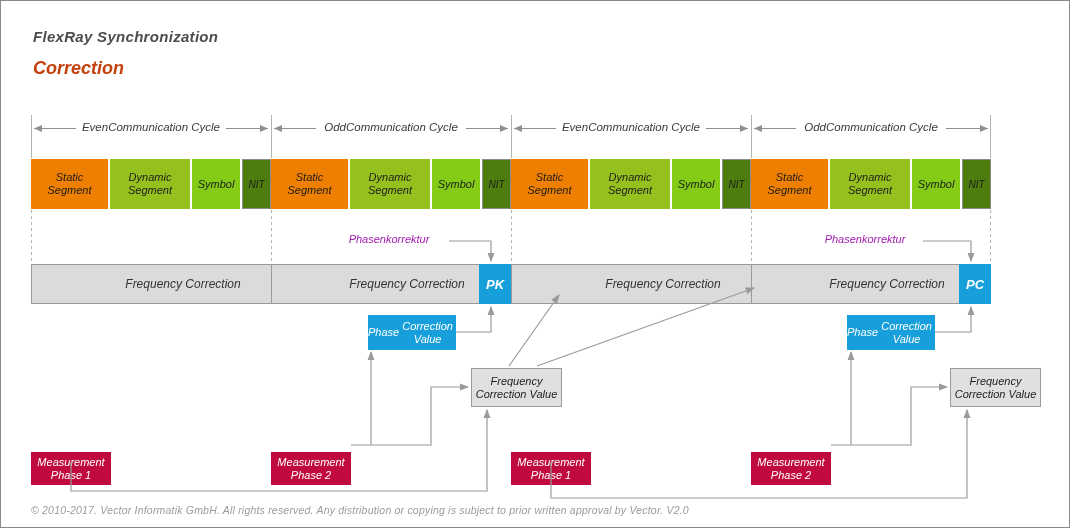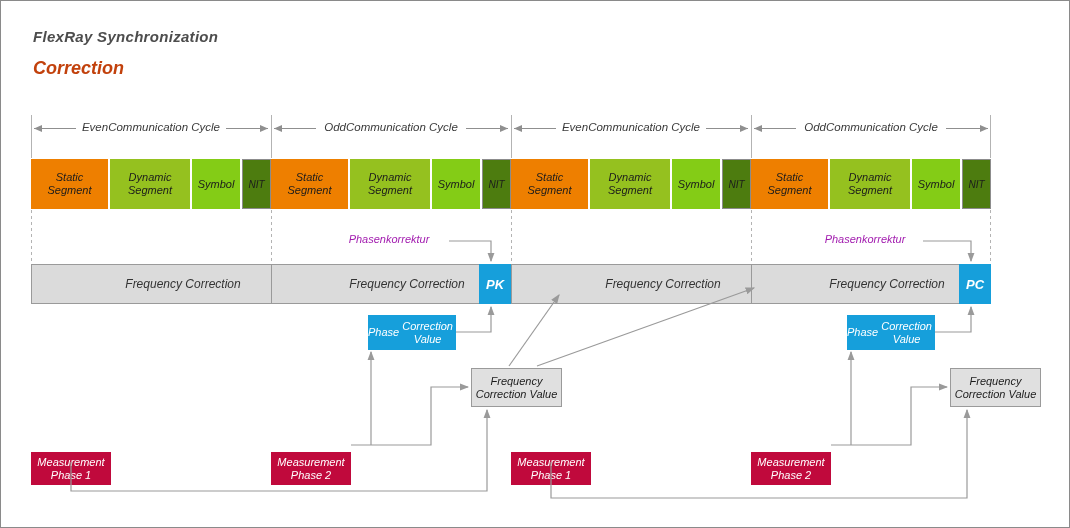--- a/index.html
+++ b/index.html
@@ -164,14 +164,15 @@
       <path d="M508,365 L558,294" marker-end="url(#arr)"></path>
       <path d="M536,365 L753,287" marker-end="url(#arr)"></path>
       <path d="M550,461 L550,497 L966,497 L966,409" marker-end="url(#arr)"></path>
       <path d="M830,444 L910,444 L910,386 L946,386" marker-end="url(#arr)"></path>
       <path d="M850,444 L850,351" marker-end="url(#arr)"></path>
       <path d="M934,331 L970,331 L970,306" marker-end="url(#arr)"></path>
       <path d="M922,240 L970,240 L970,260" marker-end="url(#arr)"></path>
     </g>
   </svg>
 
+  <div class="content footer">© 2010-2017. Vector Informatik GmbH. All rights reserved. Any distribution or copying is subject to prior written approval by Vector. V2.0</div>
 
 </div>
 
 </body></html>

